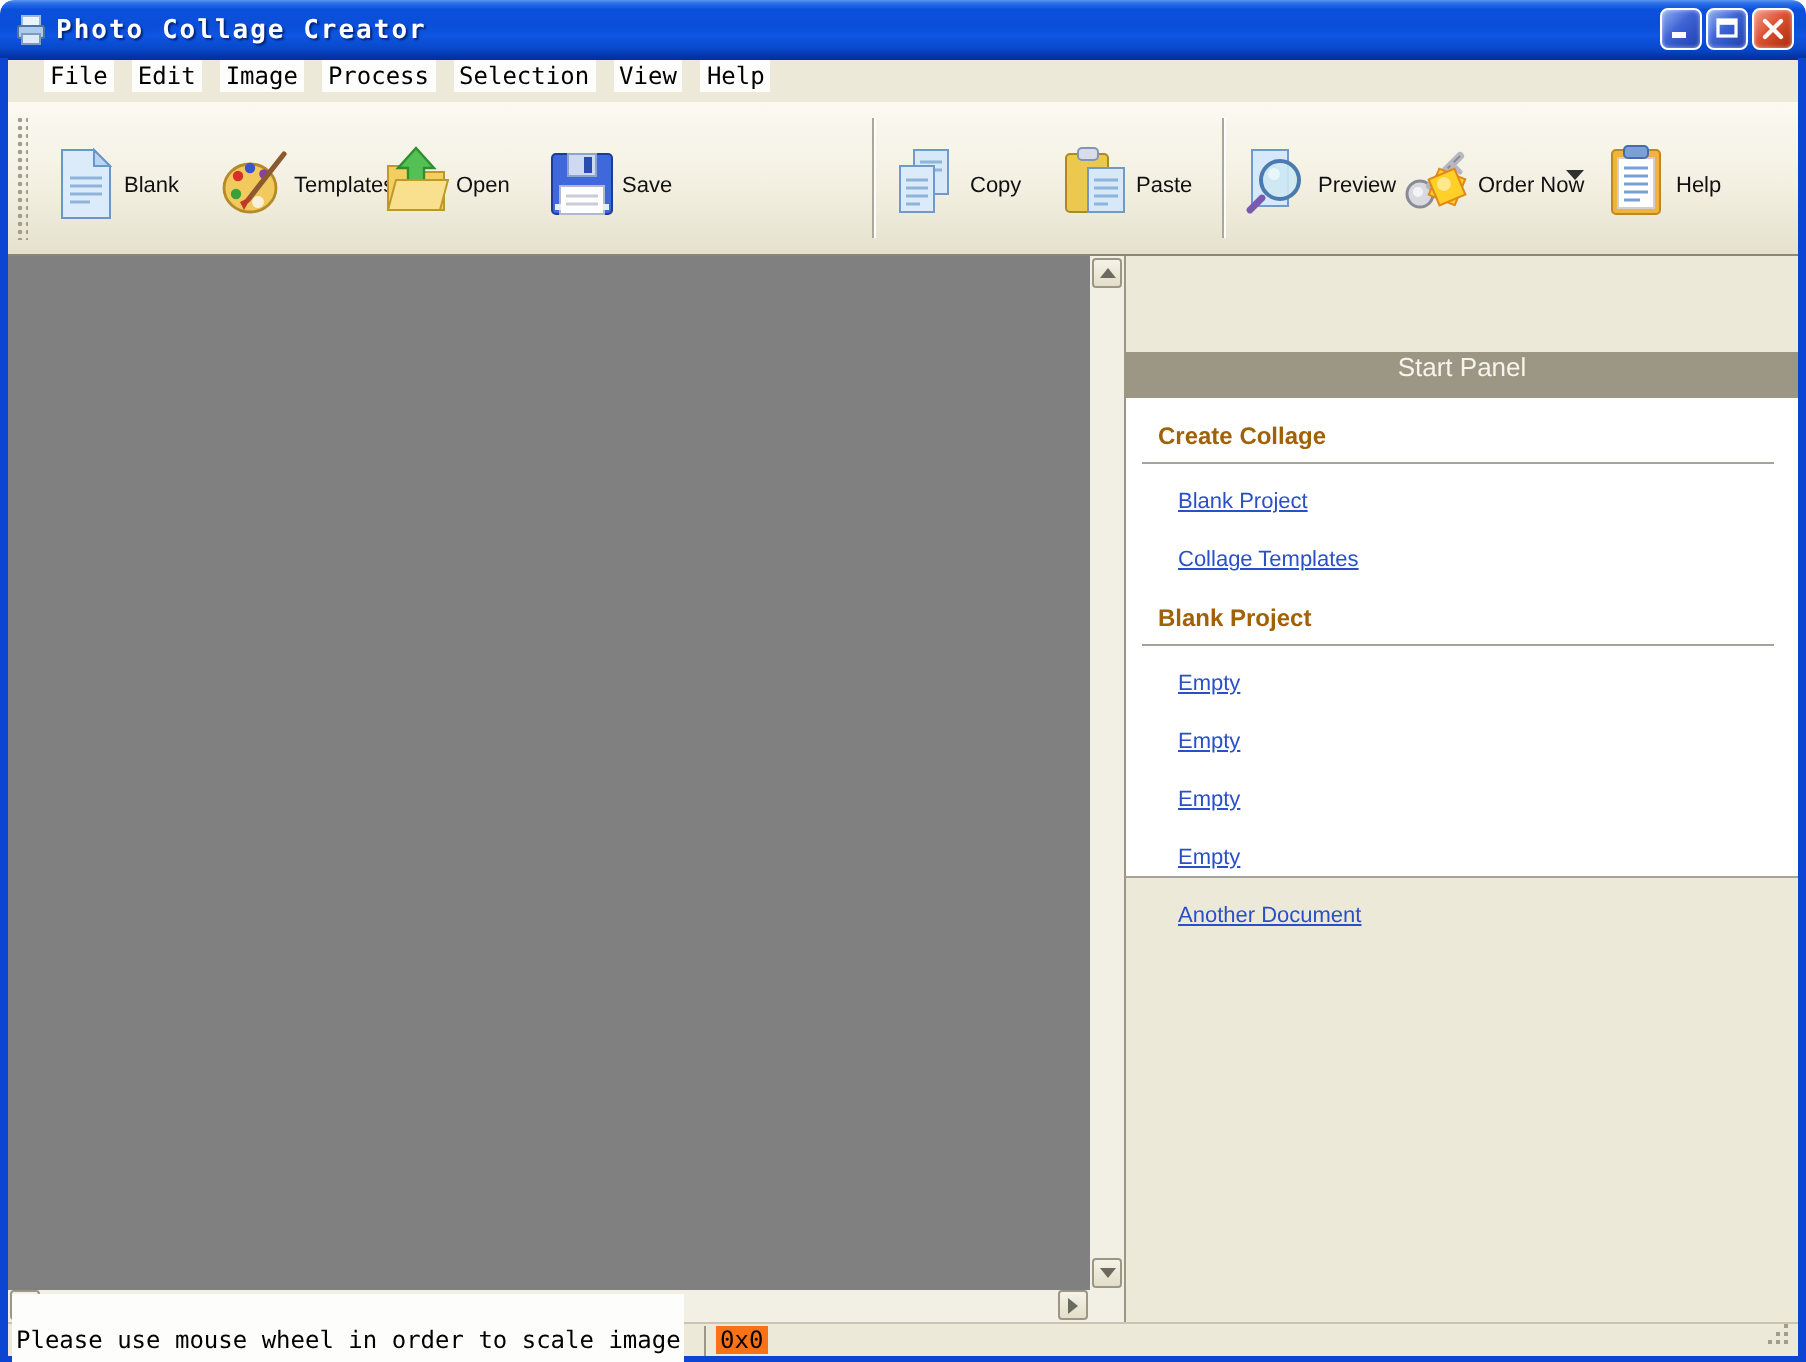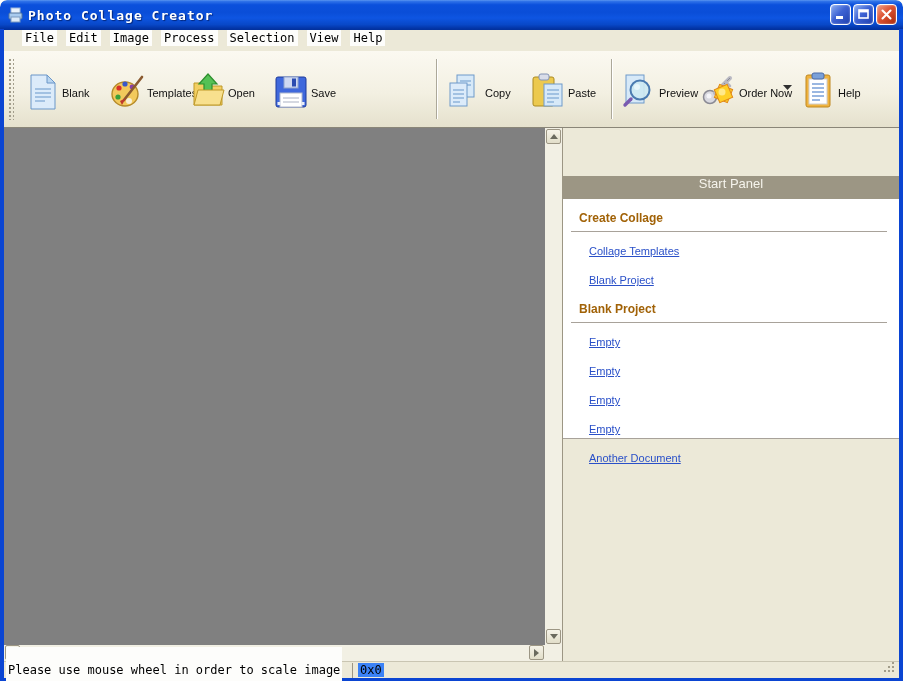--- a/index.html
+++ b/index.html
@@ -87,21 +87,21 @@
   .sp-link { font-size:11px; color:#2A50C8; text-decoration:underline; cursor:pointer; }
   
   .statusbar {
     position:absolute; left:4px; top:661px; width:895px; height:17px;
     background:#ECE9D8; border-top:1px solid #C9C5B2;
     font-family:"DejaVu Sans Mono",monospace; font-size:12px; color:#000;
     display:flex; align-items:center;
   }
   .status-msg { background:#FDFDFB; margin-left:2px; padding:16px 2px; white-space:nowrap; }
   .status-sep { position:absolute; left:348px; top:1px; width:1px; height:15px; background:#9C9684; }
-  .status-size { position:absolute; left:354px; background:#3b82f6; padding:0 2px; }
+  .status-size { position:absolute; left:354px; background:#f97316; padding:0 2px; }
   .resize-grip { position:absolute; right:3px; bottom:1px; }
 </style>
 </head>
 <body>
 
 <div class="window">
 
   <div class="titlebar">
     <span class="app-icon">
       <svg width="17" height="17" viewBox="0 0 17 17">
@@ -299,24 +299,24 @@
   <div class="scorner"></div>
 
   <div class="start-panel">
     <div class="sp-header">
       <span>Start Panel</span>
     </div>
     <div class="sp-white">
       <div class="sp-heading">Create Collage</div>
       <hr class="sp-rule">
       <div class="sp-link-row">
+        <span class="sp-link">Blank Project</span>
+      </div>
+      <div class="sp-link-row">
         <span class="sp-link">Collage Templates</span>
-      </div>
-      <div class="sp-link-row">
-        <span class="sp-link">Blank Project</span>
       </div>
       <div class="sp-heading" style="margin-top:8px">Blank Project</div>
       <hr class="sp-rule">
       <div class="sp-link-row">
         <span class="sp-link">Empty</span>
       </div>
       <div class="sp-link-row">
         <span class="sp-link">Empty</span>
       </div>
       <div class="sp-link-row">

